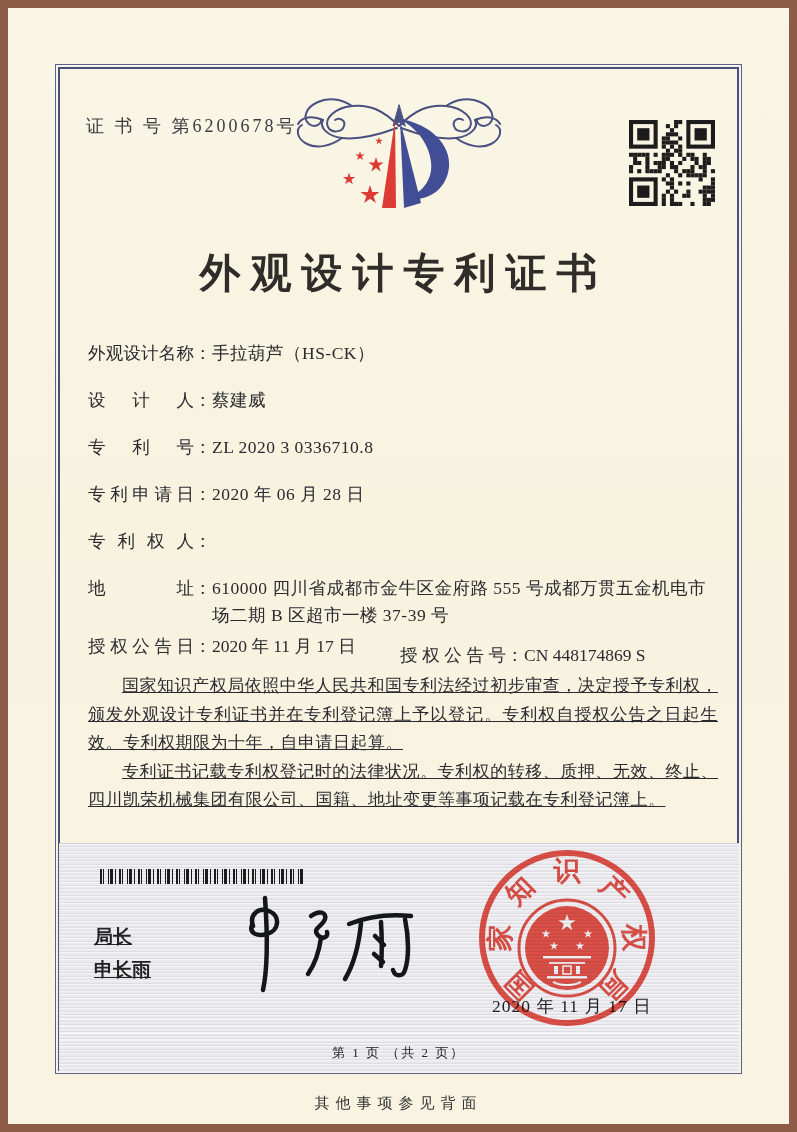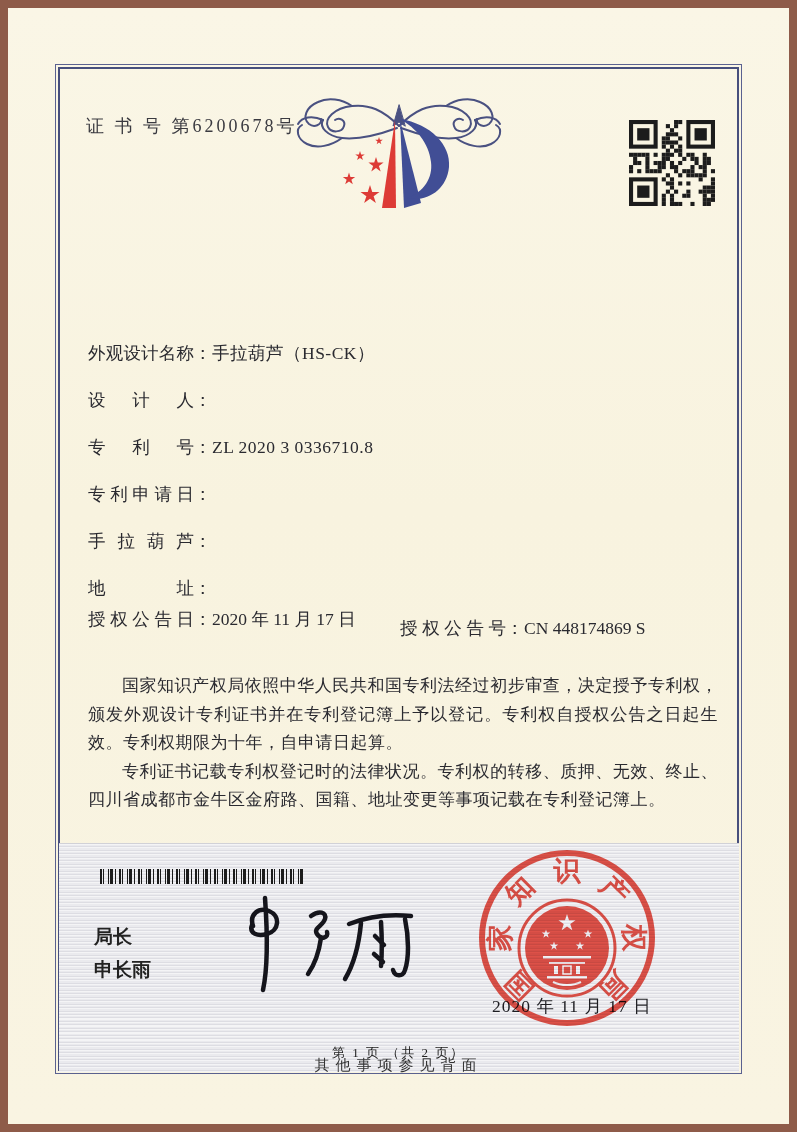--- a/index.html
+++ b/index.html
@@ -33,40 +33,40 @@
   .fields{position:absolute;left:80px;top:332px;width:630px;display:flex;flex-direction:column;gap:20px;font-size:17.5px;}
   .frow{display:flex;line-height:27px;}
   .flabel{
     display:inline-block;width:106px;flex:0 0 106px;
     text-align:justify;text-align-last:justify;
   }
   .colon{flex:0 0 18px;}
   .fvalue{flex:1;letter-spacing:.5px;}
   .grant-row{position:relative;display:flex;line-height:27px;margin-top:-16px;}
   .grant2{position:absolute;left:312px;top:9px;display:flex;justify-content:flex-end;}
-  .paras{position:absolute;left:80px;top:664px;width:630px;font-size:17px;line-height:28.5px;text-align:justify;}
+  .paras{position:absolute;left:80px;top:664px;width:630px;font-size:17px;line-height:28.5px;text-align:justify;text-decoration:underline;}
   .paras p{margin:0;text-indent:2em;letter-spacing:.5px;}
   
   .band{
     position:absolute;left:51px;top:835px;width:680px;height:229px;
     background-color:#e8e8eb;
     background-image:repeating-linear-gradient(0deg,#f4f4f6 0 1px,#dddde3 1px 2px,#eaeaee 2px 3.5px);
     box-shadow:inset 0 1px 0 rgba(0,0,0,.05);
   }
   .barcode{
     position:absolute;left:92px;top:861px;width:205px;height:15px;
     background:repeating-linear-gradient(90deg,#1c1c1c 0 2px,transparent 2px 3px,#1c1c1c 3px 4px,transparent 4px 8px,#1c1c1c 8px 9px,transparent 9px 10px,#1c1c1c 10px 13px,transparent 13px 15px,#1c1c1c 15px 16px,transparent 16px 19px);
   }
   .sig-block{position:absolute;left:86px;top:912px;font-size:19px;font-weight:600;color:#222;}
-  .sig-block div{line-height:33px;}
+  .sig-block div{line-height:33px;text-decoration:underline;}
   .signature{position:absolute;left:215px;top:878px;width:215px;height:118px;}
   .seal{position:absolute;left:467px;top:838px;width:184px;height:184px;opacity:.9;mix-blend-mode:multiply;}
   .seal-date{position:absolute;left:484px;top:986px;font-size:17.5px;letter-spacing:1px;color:#1d1d22;}
   .page-info{position:absolute;left:0;right:0;top:1036px;text-align:center;font-size:13px;letter-spacing:2px;color:#222;}
-  .back-note{position:absolute;left:0;right:0;top:1048px;text-align:center;font-size:15px;letter-spacing:6px;color:#333;}
+  .back-note{position:absolute;left:0;right:0;top:1086px;text-align:center;font-size:15px;letter-spacing:6px;color:#333;}
   .flourish{position:absolute;left:50%;top:28px;transform:translateX(-50%);width:250px;height:62px;}
   .corner{position:absolute;width:98px;height:96px;bottom:2px;}
   .corner.bl{left:2px;}
   .corner.br{right:2px;transform:scaleX(-1);}
 </style>
 </head>
 <body>
 
 <div class="paper">
 
@@ -258,63 +258,67 @@
       <rect x="4" y="4" width="20" height="20" fill="#f9f4e2"></rect>
       <rect x="8" y="8" width="12" height="12" fill="#1c1c1c"></rect>
       <rect x="56" y="0" width="28" height="28" fill="#1c1c1c"></rect>
       <rect x="60" y="4" width="20" height="20" fill="#f9f4e2"></rect>
       <rect x="64" y="8" width="12" height="12" fill="#1c1c1c"></rect>
       <rect x="0" y="56" width="28" height="28" fill="#1c1c1c"></rect>
       <rect x="4" y="60" width="20" height="20" fill="#f9f4e2"></rect>
       <rect x="8" y="64" width="12" height="12" fill="#1c1c1c"></rect>
     </svg>
 
+  <div class="title">外观设计专利证书</div>
 
   <div class="fields">
     <div class="frow">
       <span class="flabel">外观设计名称</span>
         <span class="colon">：</span>
         <span class="fvalue">手拉葫芦（HS-CK）</span>
     </div>
     <div class="frow">
       <span class="flabel">设计人</span>
         <span class="colon">：</span>
+        <span class="fvalue">蔡建威</span>
     </div>
     <div class="frow">
       <span class="flabel">专利号</span>
         <span class="colon">：</span>
         <span class="fvalue">ZL 2020 3 0336710.8</span>
     </div>
     <div class="frow">
       <span class="flabel">专利申请日</span>
         <span class="colon">：</span>
-    </div>
-    <div class="frow">
-      <span class="flabel">手拉葫芦</span>
+        <span class="fvalue">2020 年 06 月 28 日</span>
+    </div>
+    <div class="frow">
+      <span class="flabel">专利权人</span>
         <span class="colon">：</span>
     </div>
     <div class="frow">
       <span class="flabel">地址</span>
         <span class="colon">：</span>
+        <span class="fvalue">610000 四川省成都市金牛区金府路 555 号成都万贯五金机电市场二期 B 区超市一楼 37-39 号</span>
     </div>
     <div class="frow grant-row">
       <span class="flabel">授权公告日</span>
         <span class="colon">：</span>
         <span>2020 年 11 月 17 日</span>
       <span class="grant2">
         <span class="flabel">授权公告号</span>
           <span class="colon">：</span>
           <span>CN 448174869 S</span>
       </span>
     </div>
   </div>
 
   <div class="paras">
     <p>国家知识产权局依照中华人民共和国专利法经过初步审查，决定授予专利权，颁发外观设计专利证书并在专利登记簿上予以登记。专利权自授权公告之日起生效。专利权期限为十年，自申请日起算。</p>
-    <p>专利证书记载专利权登记时的法律状况。专利权的转移、质押、无效、终止、四川省成都市金牛区金府路、国籍、地址变更等事项记载在专利登记簿上。</p>
+    <p>专利证书记载专利权登记时的法律状况。专利权的转移、质押、无效、终止、四川凯荣机械集团有限公司、国籍、地址变更等事项记载在专利登记簿上。</p>
   </div>
 
   <div class="barcode"></div>
 
   <div class="sig-block">
     <div>局长</div>
     <div>申长雨</div>
   </div>
 
   <svg class="signature" viewBox="0 0 215 118">

